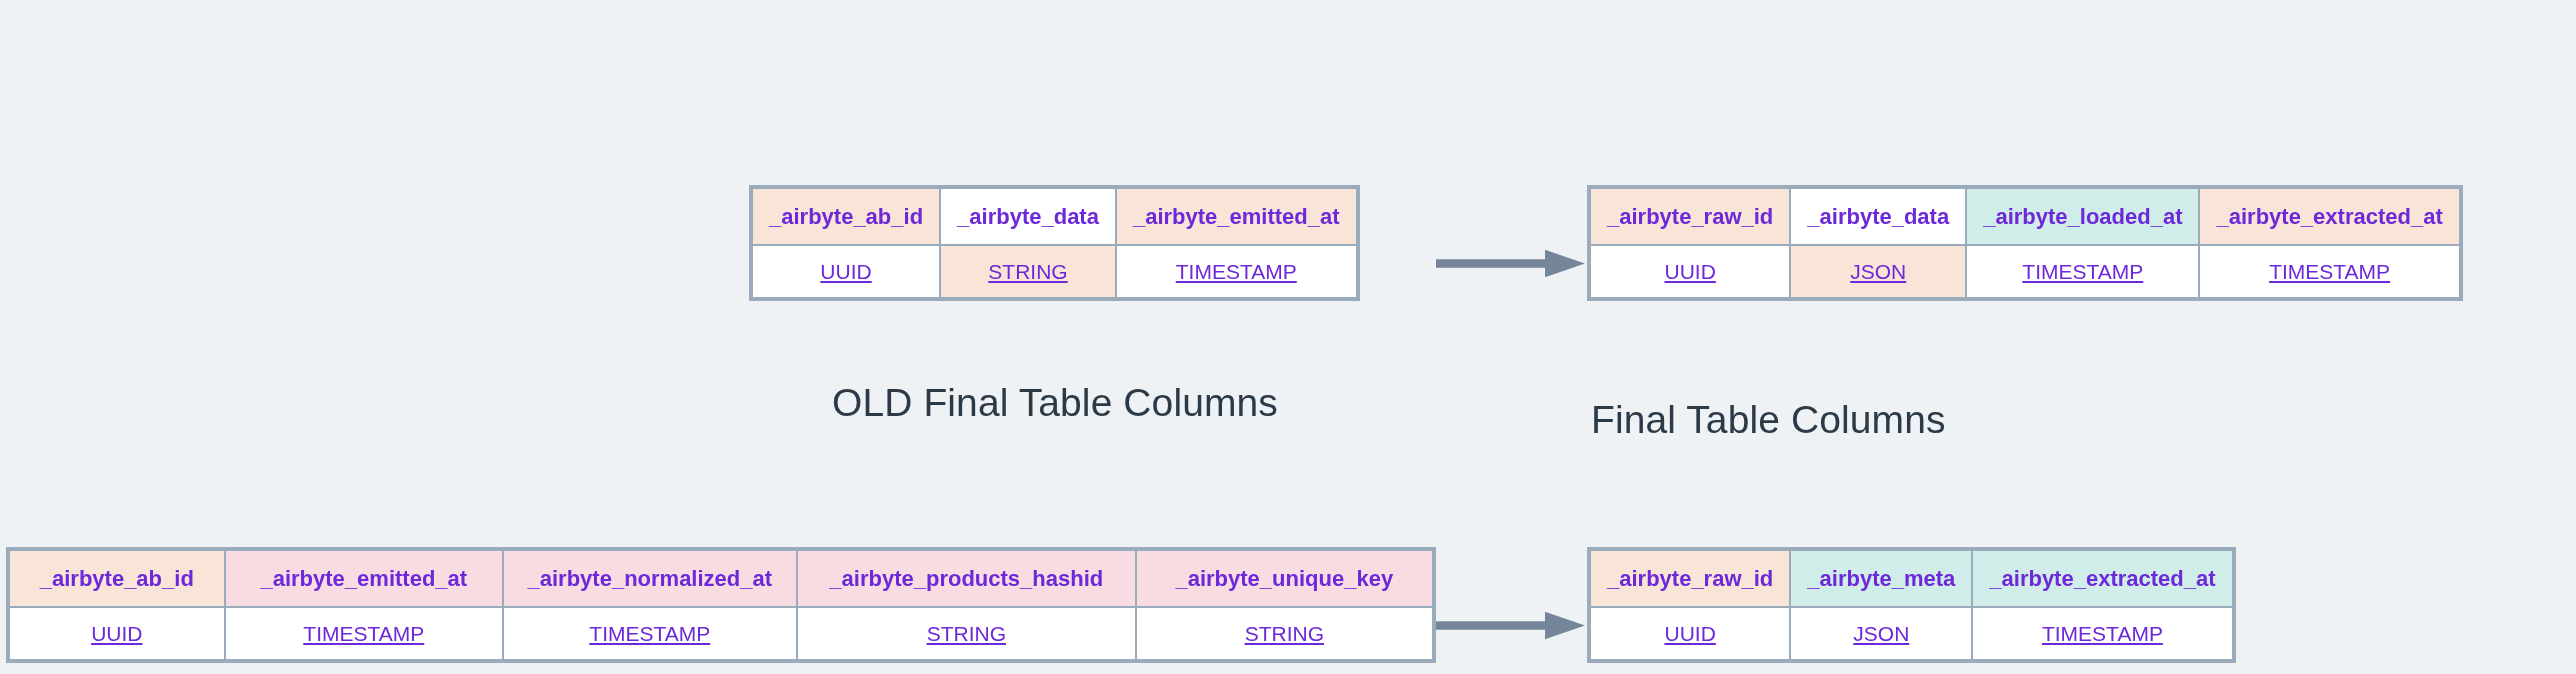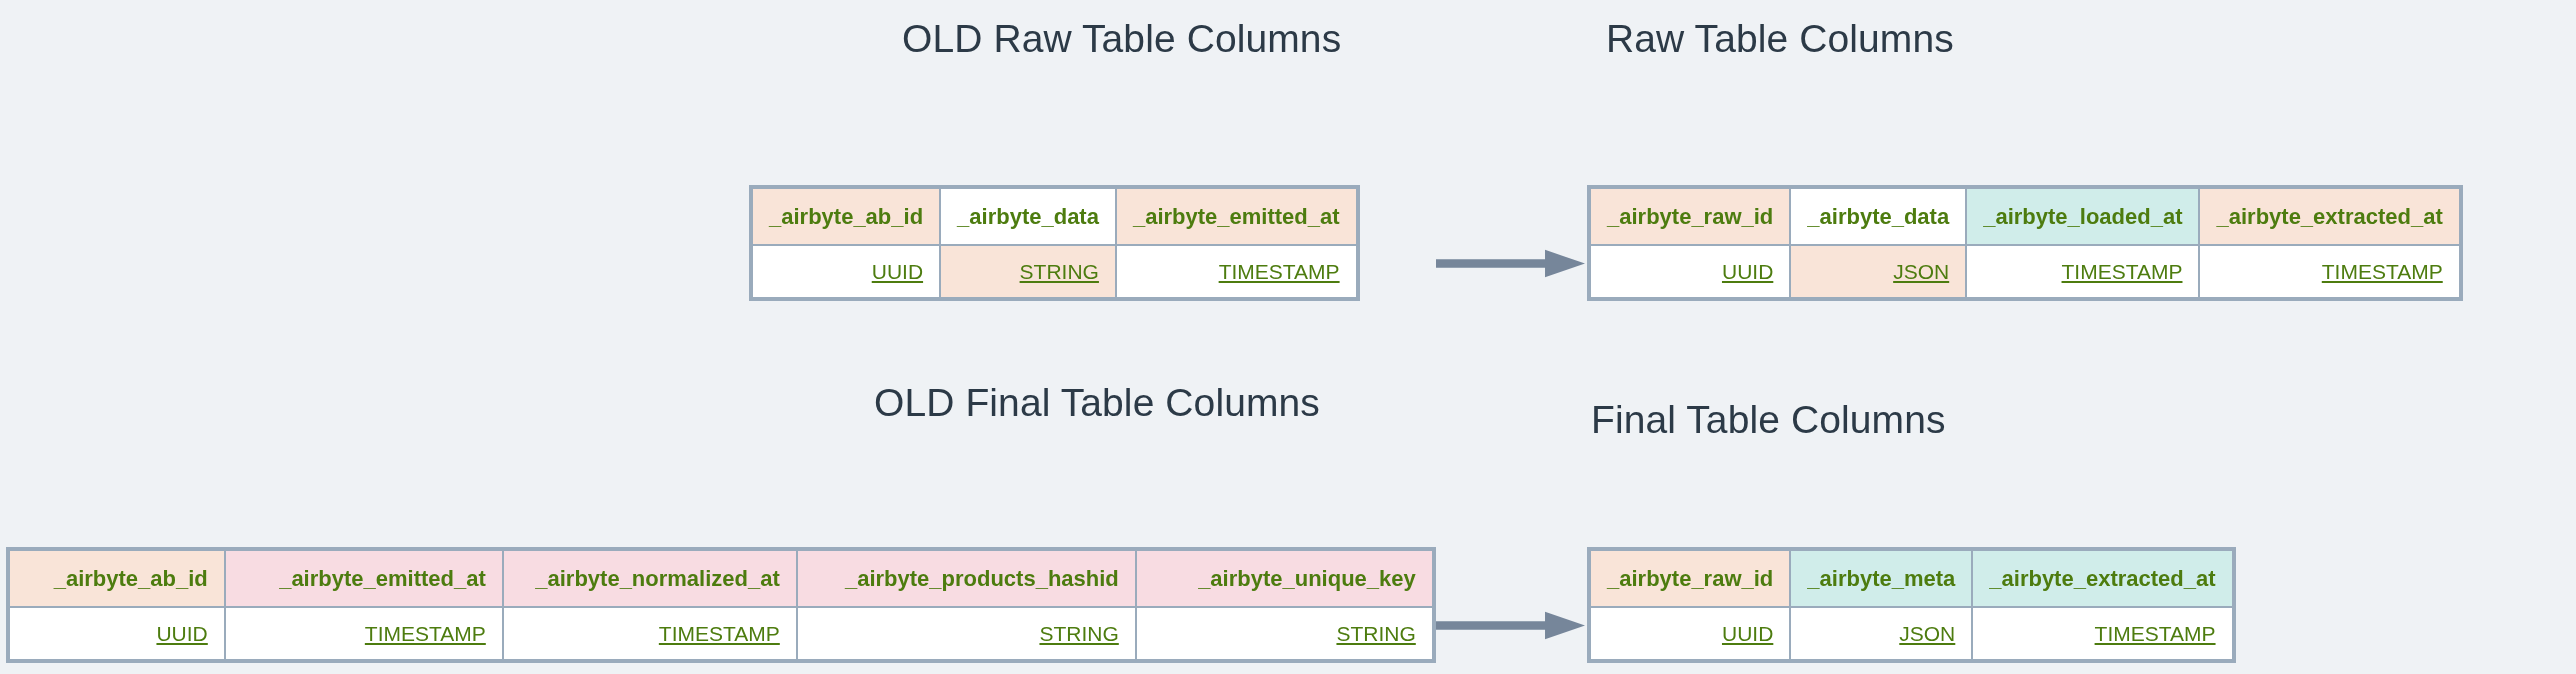--- a/index.html
+++ b/index.html
@@ -27,39 +27,39 @@
     position: absolute;
     color: #2c3a47;
     font-size: 39px;
     font-weight: 400;
     letter-spacing: 0.1px;
     white-space: nowrap;
     line-height: 1;
   }
   #title-old-raw   { left: 902px; top: 19px; }
   #title-new-raw   { left: 1606px; top: 19px; }
-  #title-old-final { left: 874px; top: 383px; }
+  #title-old-final { left: 832px; top: 383px; }
   #title-new-final { left: 1591px; top: 383px; margin-top: 17px; }
 
   
   .col-table {
     position: absolute;
     border-collapse: collapse;
     table-layout: fixed;
     background: #ffffff;
     border: 4.4px solid #9aabbc;
   }
   .col-table th,
   .col-table td {
     border: 2.2px solid #9aabbc;
     padding: 0 16px;
-    text-align: right;
+    text-align: center;
     vertical-align: middle;
     white-space: nowrap;
-    color: #4d7c0f;
+    color: #6d28d9;
   }
   .col-table th {
     height: 55px;
     font-size: 22px;
     font-weight: 700;
     background: #ffffff;
   }
   .col-table td {
     height: 51px;
     font-size: 21px;
@@ -86,23 +86,21 @@
   }
   #arrow-raw   { left: 1436px; top: 247px; width: 149px; }
   #arrow-final { left: 1436px; top: 609px; width: 149px; }
   .arrow svg { display: block; width: 100%; height: 100%; }
 </style>
 </head>
 <body style="background: rgb(239, 242, 245);">
 
 <div class="canvas">
 
-  <div class="section-title" id="title-old-raw">OLD Raw Table Columns</div>
-
-  <div class="section-title" id="title-new-raw">Raw Table Columns</div>
+
 
   <div class="section-title" id="title-old-final">OLD Final Table Columns</div>
 
   <div class="section-title" id="title-new-final">Final Table Columns</div>
 
   <table class="col-table" id="table-old-raw">
       <colgroup>
         <col style="width: 153px;">
         <col style="width: 154px;">
         <col style="width: 211px;">

